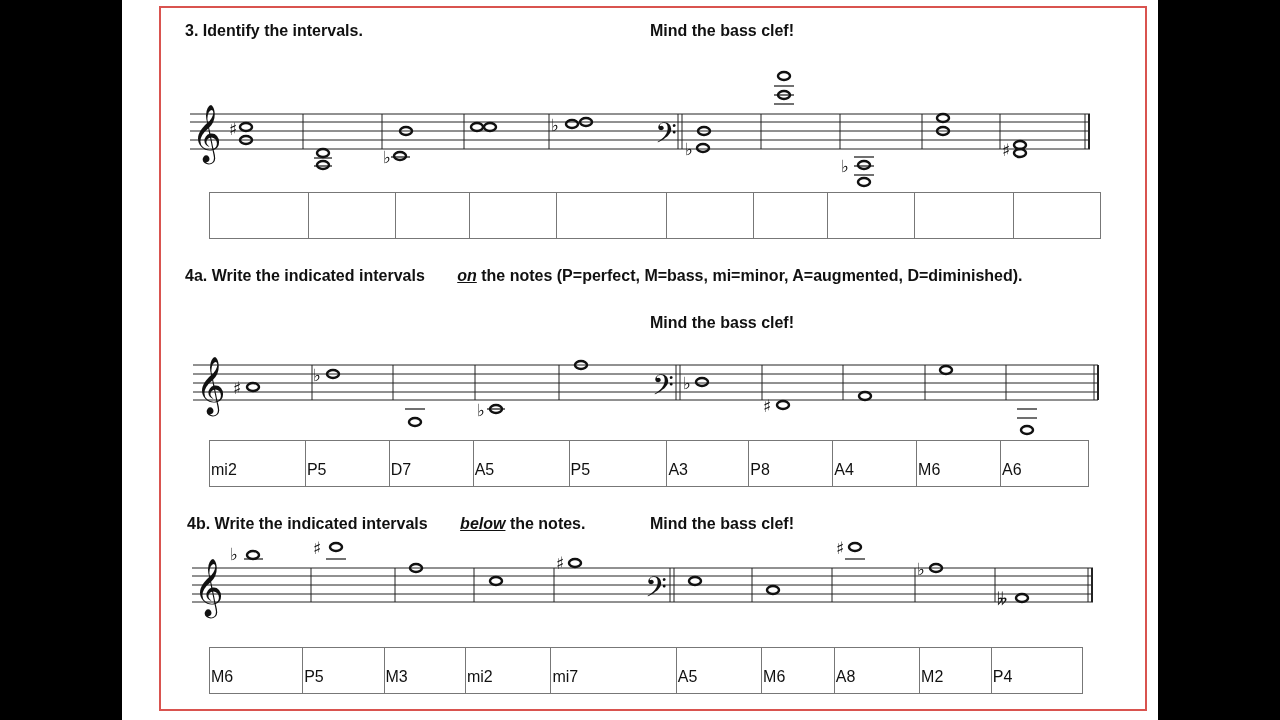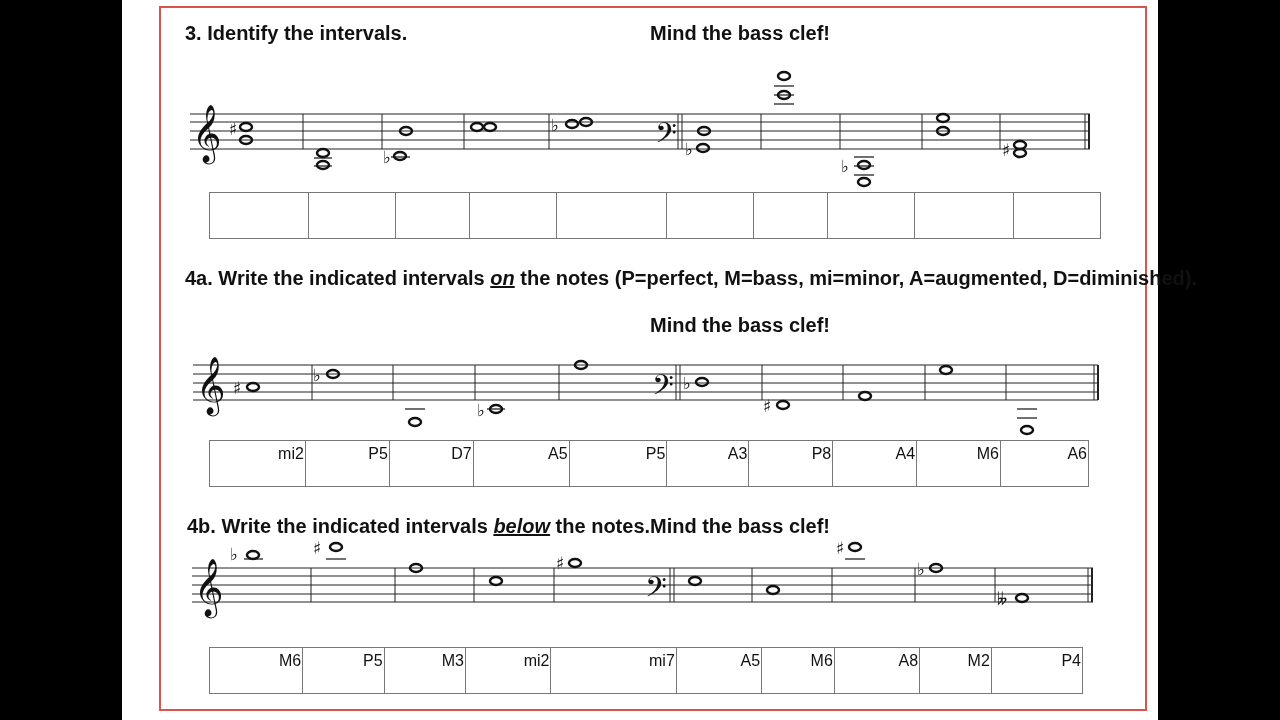--- a/index.html
+++ b/index.html
@@ -1,23 +1,23 @@
 <!DOCTYPE html>
 <html><head>
 <meta charset="utf-8">
 <style>
   html,body{margin:0;padding:0;}
   body{width:1280px;height:720px;background:#000;position:relative;overflow:hidden;font-family:"Liberation Sans",sans-serif;}
   .page{position:absolute;left:122px;top:0;width:1036px;height:720px;background:#fff;}
   .frame{position:absolute;left:159px;top:6px;width:988px;height:705px;border:2px solid #d9534f;box-sizing:border-box;}
-  .txt{position:absolute;font-weight:bold;font-size:20px;color:#111;white-space:nowrap;text-align:right;}
-  .txt u i{font-style:italic;}
+  .txt{position:absolute;font-weight:bold;font-size:16px;color:#111;white-space:nowrap;text-align:right;}
+  .txt u i{font-style:italic;margin-left:28px;}
   svg.staff{position:absolute;left:0;top:0;}
   table.ans{position:absolute;border-collapse:collapse;font-size:16px;color:#111;}
-  table.ans td{border:1px solid #777;height:46px;text-align:right;vertical-align:top;padding-top:4px;box-sizing:border-box;}
+  table.ans td{border:1px solid #777;height:46px;text-align:left;vertical-align:top;padding-top:20px;box-sizing:border-box;}
 </style>
 </head>
 <body>
 
 <div class="page"></div>
 <div class="frame"></div>
 
 <div class="txt" style="left:185px;top:22px;">3. Identify the intervals.</div>
 <div class="txt" style="left:650px;top:22px;">Mind the bass clef!</div>
 

